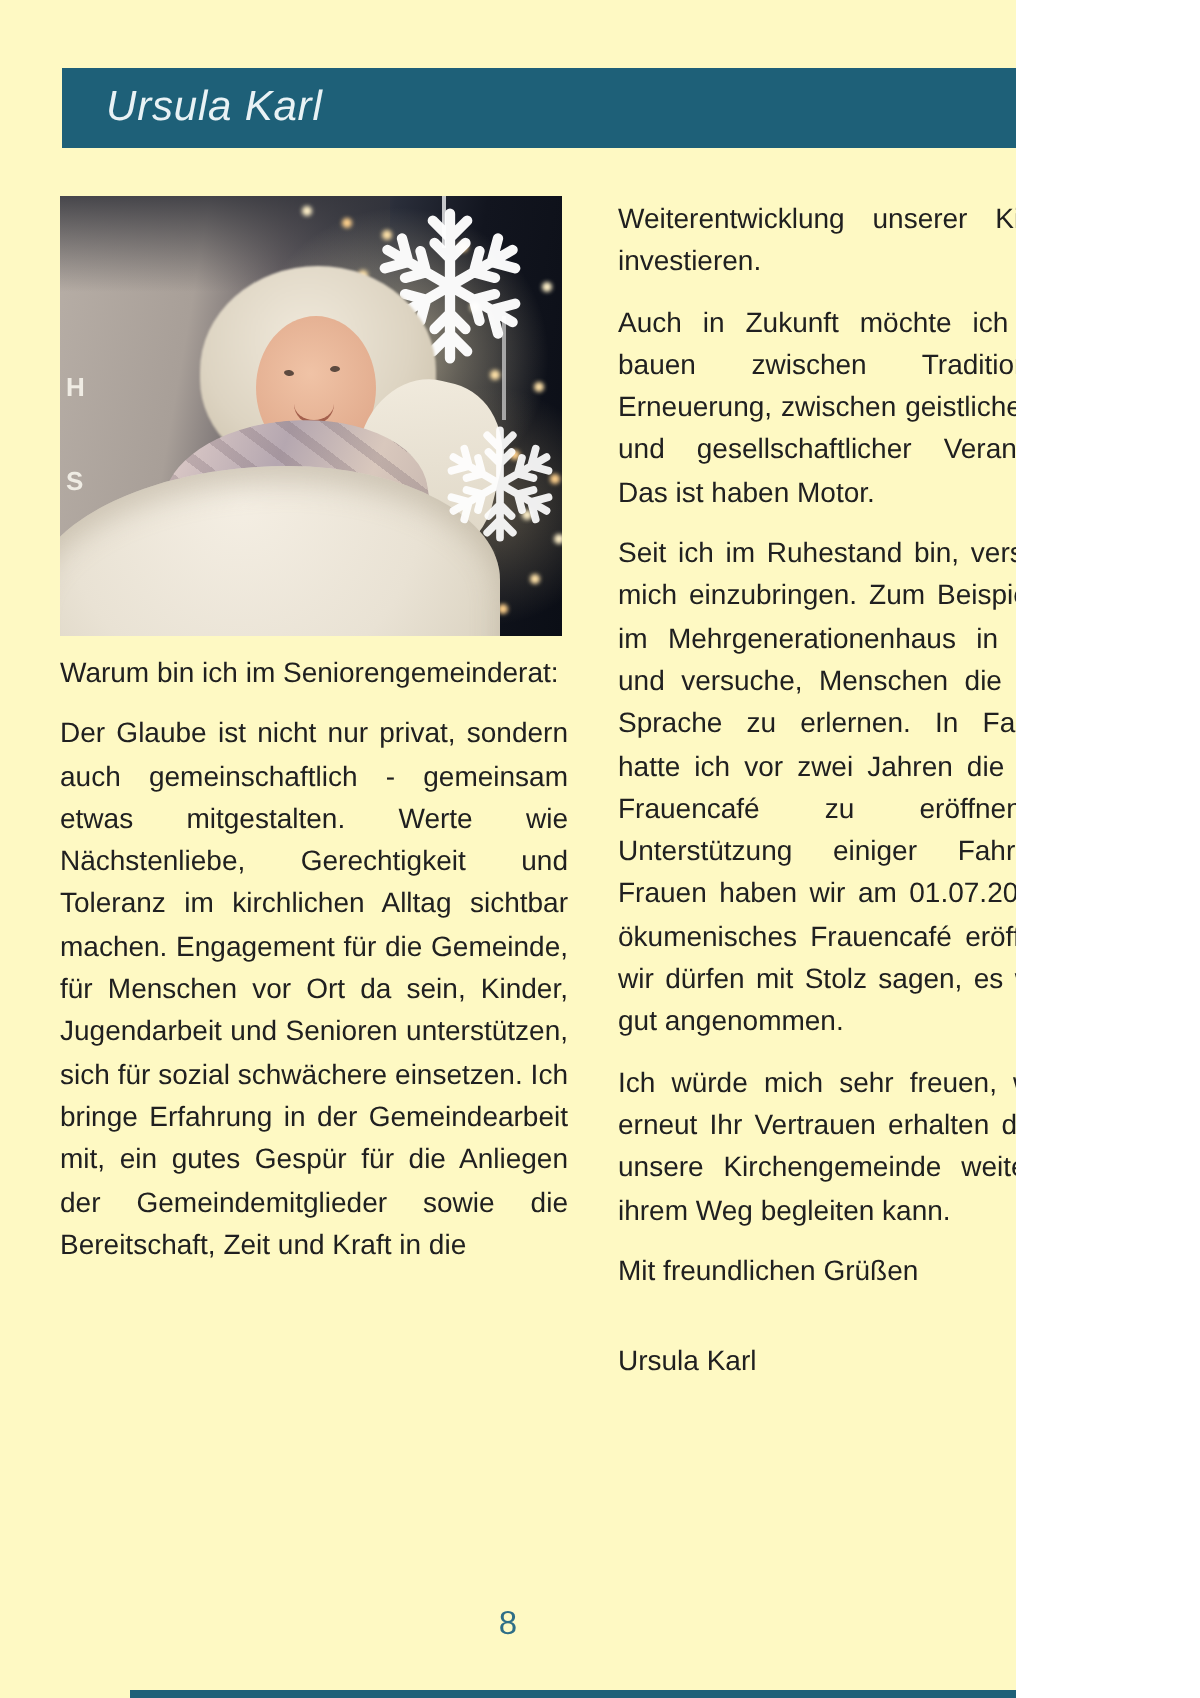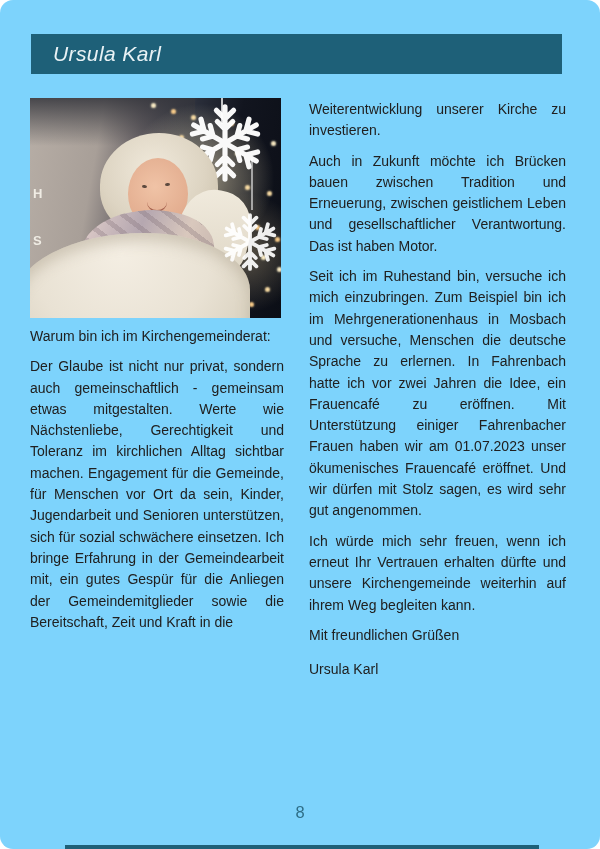--- a/index.html
+++ b/index.html
@@ -3,22 +3,22 @@
 <meta charset="utf-8">
 <style>
   :root{
     --accent-teal:#1e6078;
     --header-text:#e9f2f5;
     --body-text:#202020;
     --page-number:#2e6e87;
   }
   html,body{margin:0;padding:0;background:#ffffff;}
   .page{
-    position:relative;width:600px;height:849px;background:#7dd3fc;overflow:hidden;
-    font-family:"Liberation Sans","DejaVu Sans",sans-serif;color:var(--body-text);border-radius:13px;
+    position:relative;width:508px;height:849px;background:#fef9c3;overflow:hidden;
+    font-family:"Liberation Sans","DejaVu Sans",sans-serif;color:var(--body-text);
   }
   
   .header-band{
     position:absolute;left:31px;top:34px;width:531px;height:40px;
     background:var(--accent-teal);
   }
   .header-band .title{
     display:block;line-height:40px;padding-left:22px;
     font-size:21px;font-style:italic;letter-spacing:.4px;color:var(--header-text);
   }
@@ -65,21 +65,21 @@
     background:radial-gradient(circle at 45% 20%,#f4eee3 0%,#e9e2d4 60%,#d9d1bf 100%);
     box-shadow:inset 0 8px 14px rgba(170,160,140,.45);}
   .ph-sign{color:rgba(250,248,240,.85);font-size:13px;font-weight:bold;font-family:"Liberation Sans",sans-serif;}
   .ph-sign.h{left:3px;top:88px;}
   .ph-sign.s{left:3px;top:135px;}
   
   .col{position:absolute;font-size:14px;line-height:21.3px;text-align:justify;hyphens:manual;}
   .col-left{left:30px;top:326px;width:254px;}
   .col-right{left:309px;top:99px;width:257px;}
   .col p{margin:0 0 9px 0;}
-  .col p.signoff{margin-bottom:13px;}
+  .col p.signoff{margin-bottom:24px;}
   .col p.signature{margin-bottom:0;}
   
   .page-number{position:absolute;left:0;top:803px;width:100%;text-align:center;
     font-size:16.5px;color:var(--page-number);}
   .bottom-band{position:absolute;left:65px;top:845px;width:474px;height:4px;background:var(--accent-teal);}
 </style>
 <title>Ursula Karl</title></head>
 <body>
 
 <div class="page">
@@ -127,21 +127,21 @@
         <use href="#arm2" transform="rotate(240 50 50)"></use>
         <use href="#arm2" transform="rotate(300 50 50)"></use>
         <circle cx="50" cy="50" r="5" fill="#ffffff" stroke="none"></circle>
       </g>
     </svg>
     <span class="ph-sign h">H</span>
     <span class="ph-sign s">S</span>
   </div>
 
   <div class="col col-left">
-    <p>Warum bin ich im Kirchen­gemeinderat:</p>
+    <p>Warum bin ich im Senioren­gemeinderat:</p>
     <p>Der Glaube ist nicht nur privat, sondern auch gemeinschaftlich - gemeinsam etwas mitgestalten. Werte wie Nächstenliebe, Gerechtigkeit und Toleranz im kirchlichen Alltag sichtbar machen. Engagement für die Gemeinde, für Menschen vor Ort da sein, Kinder, Jugendarbeit und Senioren unterstützen, sich für sozial schwächere einsetzen. Ich bringe Erfahrung in der Gemeindearbeit mit, ein gutes Gespür für die Anliegen der Gemeindemitglieder sowie die Bereitschaft, Zeit und Kraft in die</p>
   </div>
 
   <div class="col col-right">
     <p>Weiterentwicklung unserer Kirche zu investieren.</p>
     <p>Auch in Zukunft möchte ich Brücken bauen zwischen Tradition und Erneuerung, zwischen geistlichem Leben und gesell­schaftlicher Verantwortung. Das ist haben Motor.</p>
     <p>Seit ich im Ruhestand bin, versuche ich mich einzubringen. Zum Beispiel bin ich im Mehrgenerationenhaus in Mos­bach und versuche, Menschen die deutsche Sprache zu erlernen. In Fahrenbach hatte ich vor zwei Jahren die Idee, ein Frauencafé zu eröffnen. Mit Unterstützung einiger Fahrenbacher Frauen haben wir am 01.07.2023 unser ökumenisches Frauencafé eröffnet. Und wir dürfen mit Stolz sagen, es wird sehr gut angenommen.</p>
     <p>Ich würde mich sehr freuen, wenn ich erneut Ihr Vertrauen erhalten dürfte und unsere Kirchen­gemeinde weiterhin auf ihrem Weg begleiten kann.</p>
     <p class="signoff">Mit freundlichen Grüßen</p>
     <p class="signature">Ursula Karl</p>

